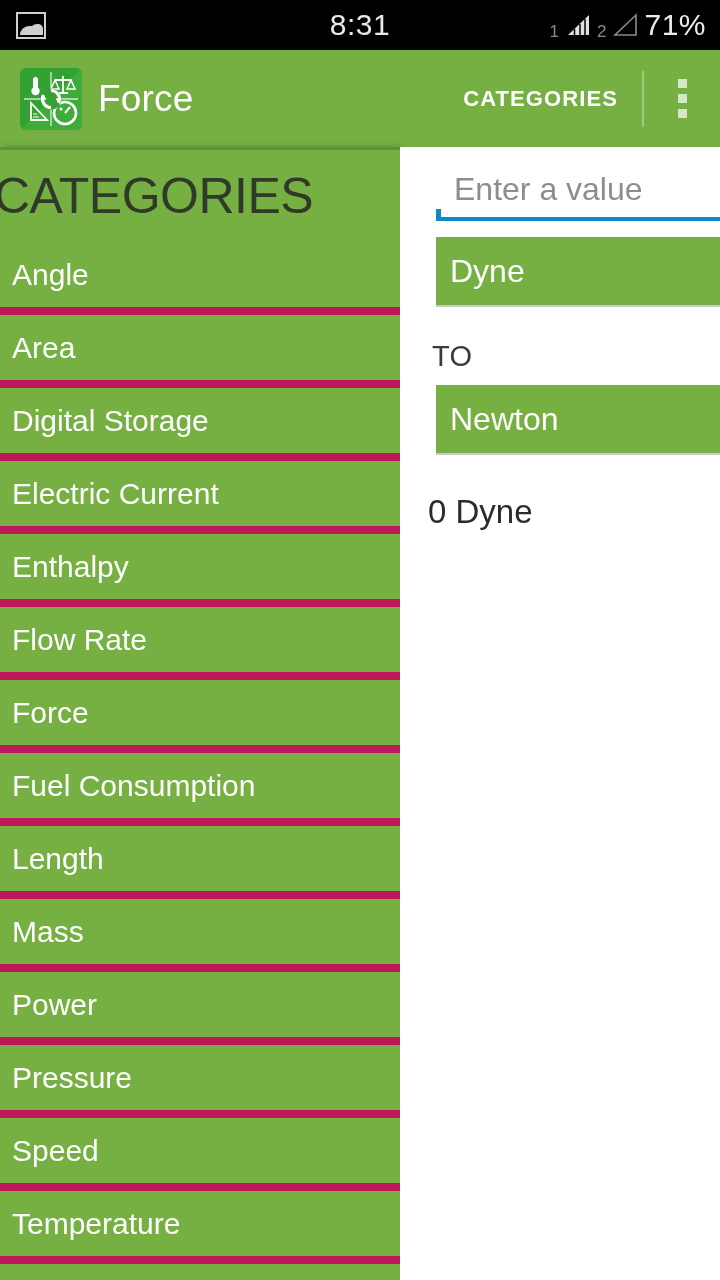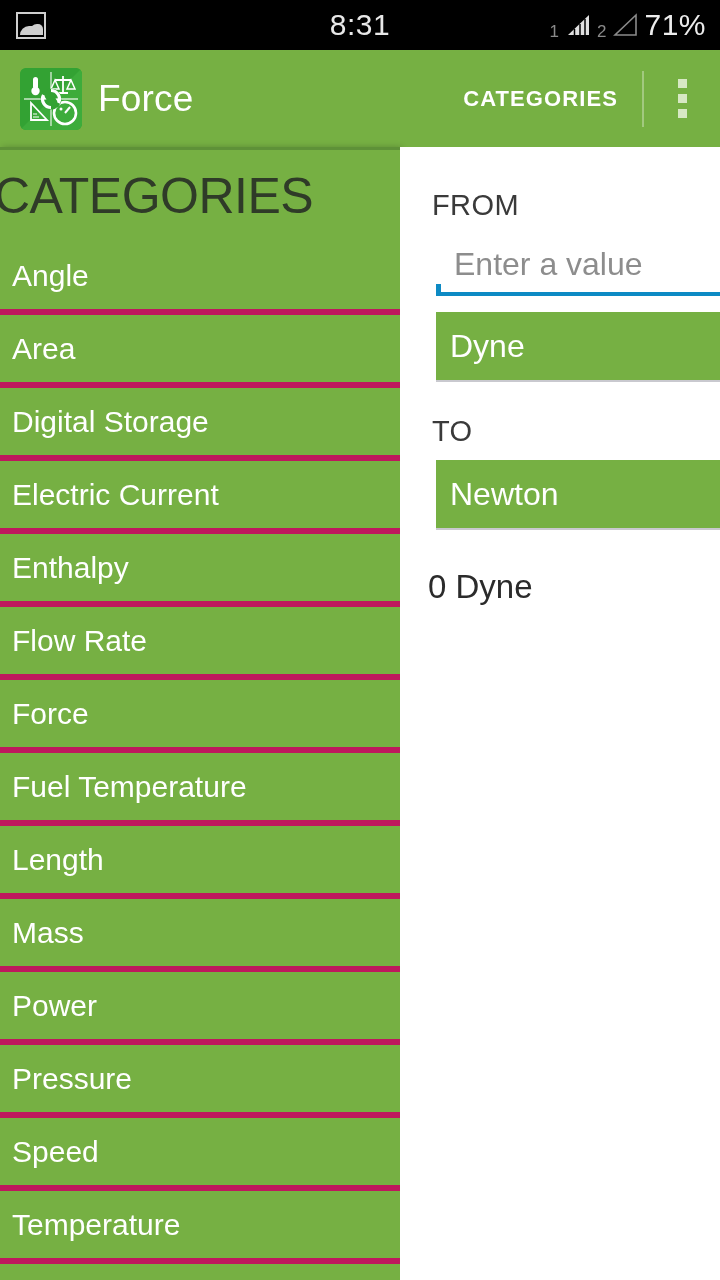--- a/index.html
+++ b/index.html
@@ -181,21 +181,21 @@
     white-space: nowrap;
   }
   .cat-list { margin-top: 0px; }
   .cat-item {
     height: 73px;
     display: flex;
     align-items: center;
     padding-left: 12px;
     color: #ffffff;
     font-size: 30px;
-    border-bottom: 6px solid #be185d;
+    border-bottom: 8px solid #be185d;
     white-space: nowrap;
   }
 
   
   .content {
     position: absolute;
     top: 147px; left: 400px;
     width: 320px;
     height: 1133px;
     background: #ffffff;
@@ -364,21 +364,21 @@
       <div class="cat-item">
           <span>Enthalpy</span>
         </div>
       <div class="cat-item">
           <span>Flow Rate</span>
         </div>
       <div class="cat-item">
           <span>Force</span>
         </div>
       <div class="cat-item">
-          <span>Fuel Temperature</span>
+          <span>Fuel Consumption</span>
         </div>
       <div class="cat-item">
           <span>Length</span>
         </div>
       <div class="cat-item">
           <span>Mass</span>
         </div>
       <div class="cat-item">
           <span>Power</span>
         </div>
@@ -392,21 +392,20 @@
           <span>Temperature</span>
         </div>
       <div class="cat-item">
           <span></span>
         </div>
     </div>
   </div>
 
   <div class="content">
 
-    <div class="field-label label-from">FROM</div>
 
     <div class="input-wrap">
       <input class="value-input" type="text" placeholder="Enter a value" style="">
       <span class="input-underline"></span>
     </div>
 
     <div class="spinner">
       <span>Dyne</span>
     </div>
     <div class="spinner-rule"></div>

